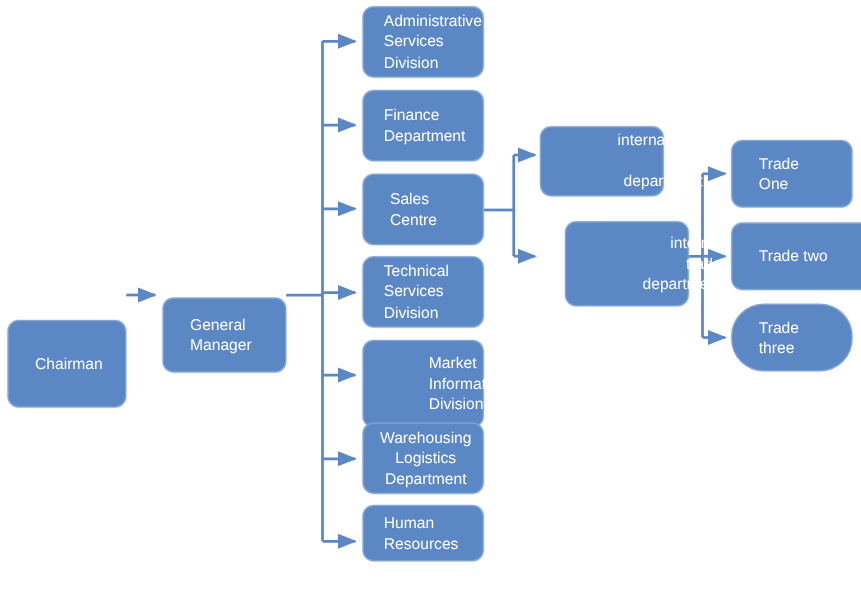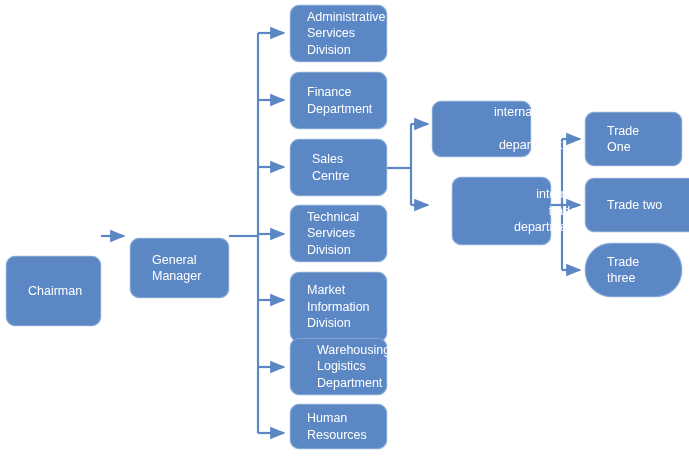--- a/index.html
+++ b/index.html
@@ -43,22 +43,22 @@
   .node.lead .node-label {
     text-align: left;
     padding-left: 16px;
   }
   .node.lead-narrow .node-label {
     text-align: right;
     padding-left: 15px;
     margin-left: 46px;
   }
   .node.lead-tight .node-label {
-    text-align: left;
-    padding-left: 26px;
+    text-align: center;
+    padding-left: 13px;
   }
   svg.connectors {
     position: absolute;
     left: 0;
     top: 0;
     width: 689px;
     height: 471px;
     pointer-events: none;
   }
 </style>
@@ -129,21 +129,21 @@
   <div class="node center" style="left:290px; top:139px; width:97px; height:57px;">
     <span class="node-label">Sales Centre</span>
   </div>
 
   <div class="node lead" style="left:290px; top:205px; width:97px; height:57px;">
     <span class="node-label">Technical
 Services
 Division</span>
   </div>
 
-  <div class="node lead" style="left:290px; top:272px; width:97px; height:70px;">
+  <div class="node lead" style="left:290px; top:272px; width:97px; height:70px;padding-left:36px;">
     <span class="node-label">Market
 Information
 Division</span>
   </div>
 
   <div class="node lead-tight" style="left:290px; top:338px; width:97px; height:57px;">
     <span class="node-label">Warehousing
 Logistics
 Department</span>
   </div>

